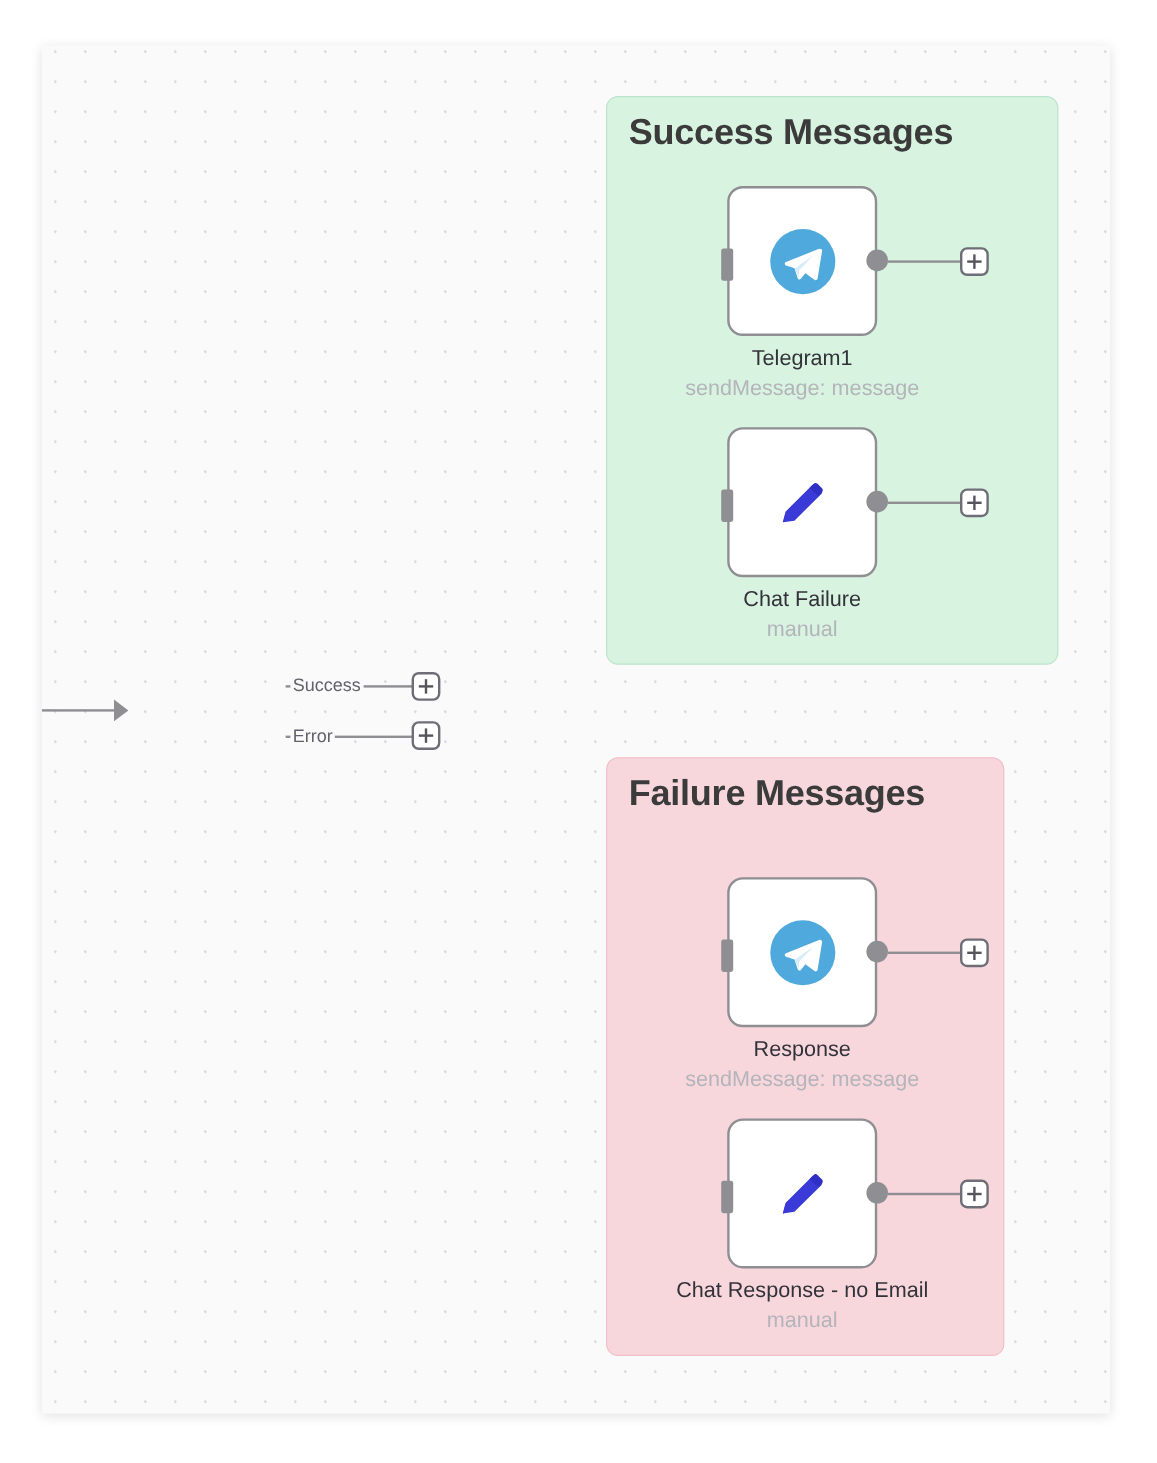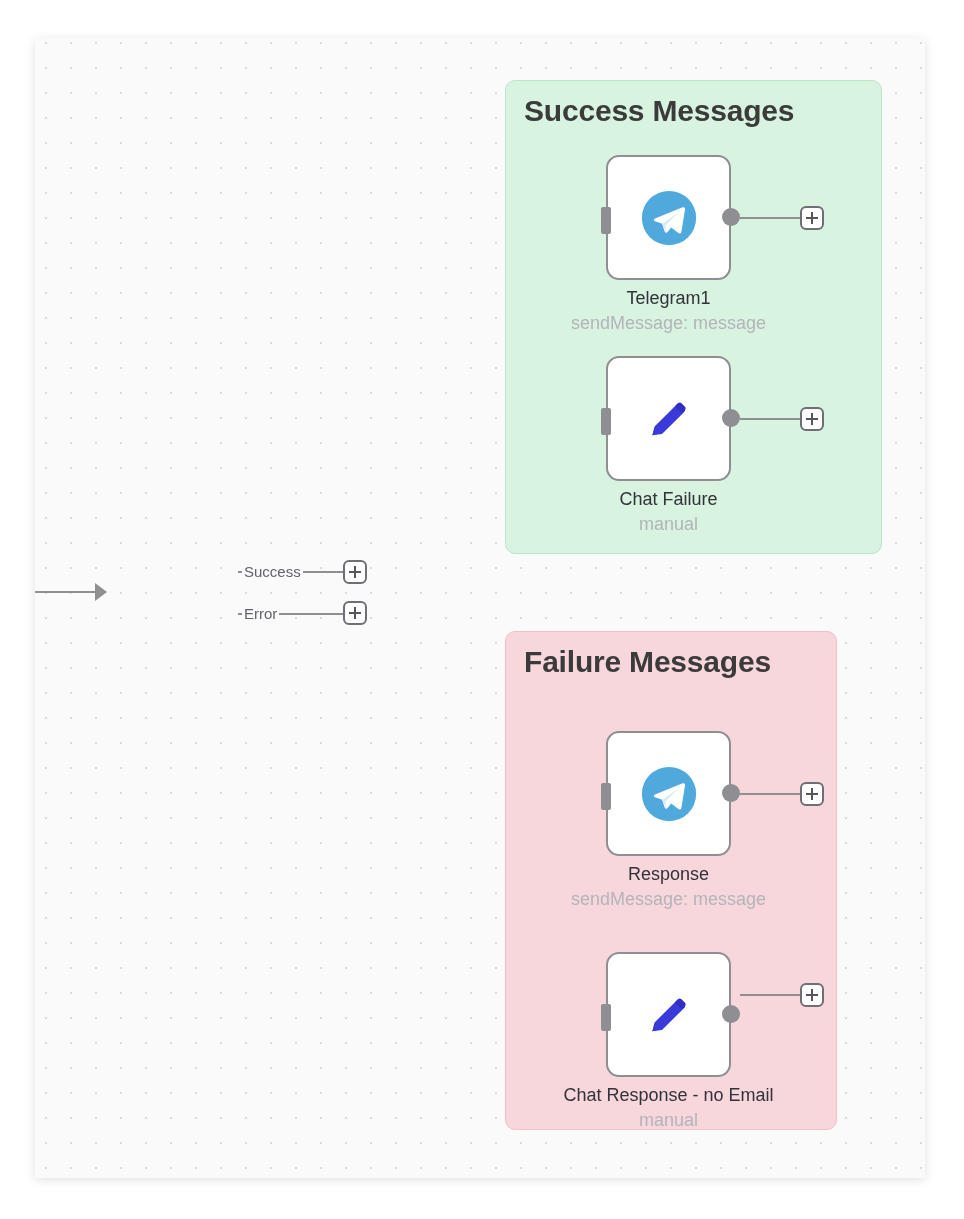--- a/index.html
+++ b/index.html
@@ -224,21 +224,21 @@
         </svg>
       </div>
       <div class="handle-in"></div>
       <div class="handle-out"></div>
       <div class="node-title">Response</div>
       <div class="node-sub">sendMessage: message</div>
     </div>
     <div class="wire" style="left:705px; top:755px; width:62px;"></div>
     <div class="plus-btn" style="left:765px; top:744px;"></div>
 
-    <div class="node" style="left:571px; top:894px;margin-top:20px;">
+    <div class="node" style="left:571px; top:894px;">
       <div class="node-box">
         <svg class="node-icon small" viewBox="0 0 64 64">
           <path d="M13 50.5 L15.5 40.5 L40.8 15.3 c1.4-1.4 3.6-1.4 5 0 l3.6 3.6 c1.4 1.4 1.4 3.6 0 5 L24.0 49.0 Z" fill="#3a3ad8"></path>
           <path d="M38.6 17.6 l7.9 7.9 3.8-3.8 c1.0-1.0 1.0-2.6 0-3.6 l-4.3-4.3 c-1.0-1.0-2.6-1.0-3.6 0 Z" fill="#2f2fc4"></path>
           <path d="M13 50.5 L21.6 48.2 L15.5 42.1 Z" fill="#3a3ad8"></path>
         </svg>
       </div>
       <div class="handle-in"></div>
       <div class="handle-out"></div>
       <div class="node-title">Chat Response - no Email</div>

